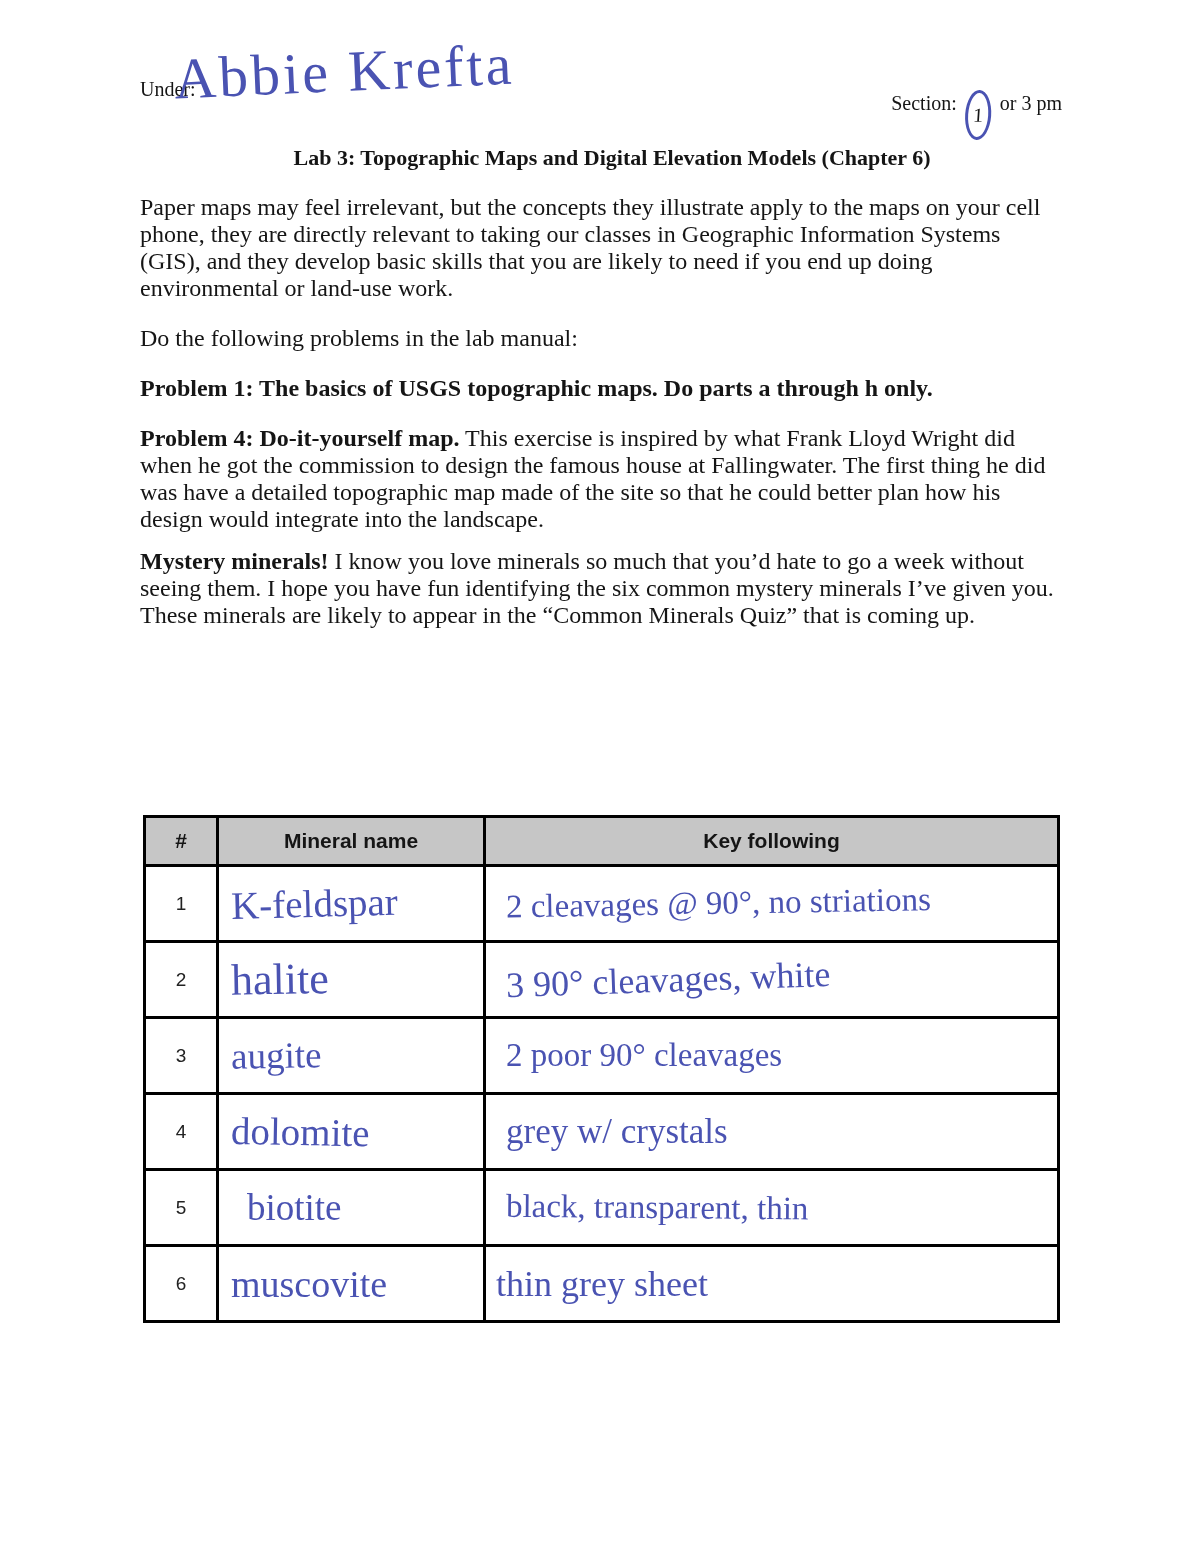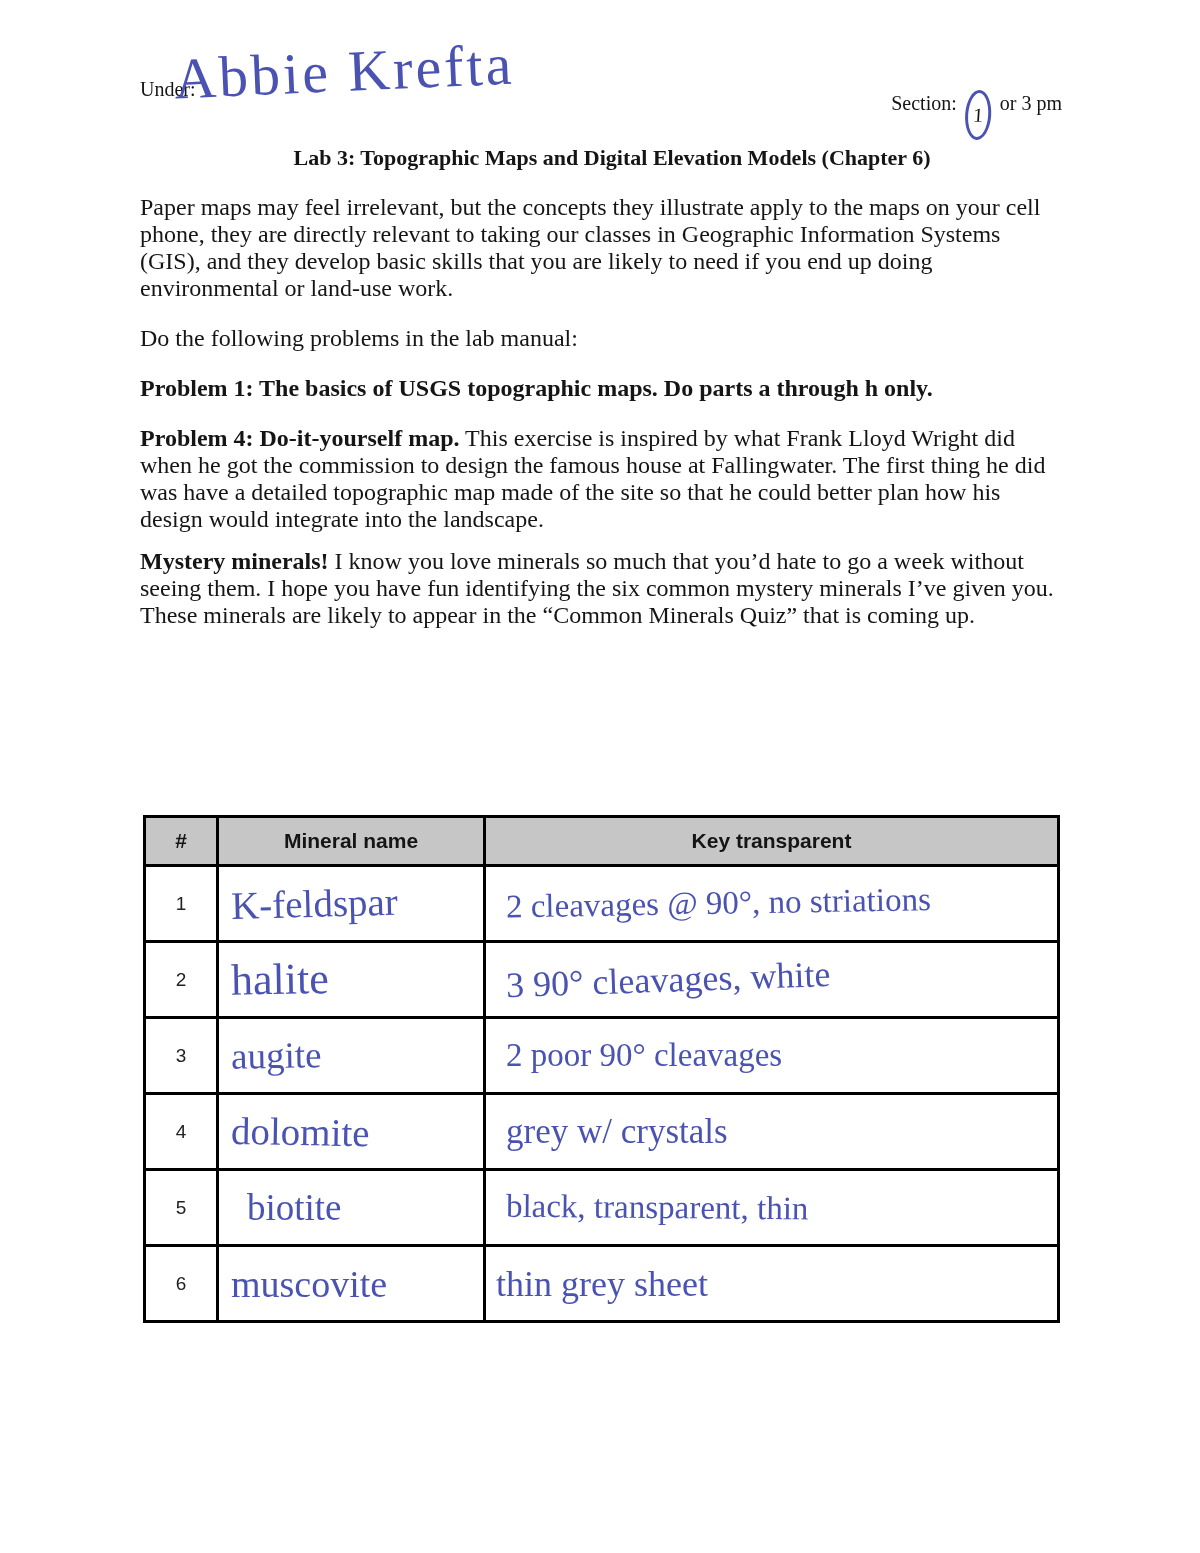--- a/index.html
+++ b/index.html
@@ -129,21 +129,21 @@
   <table class="minerals">
     <colgroup>
         <col class="c-num">
         <col class="c-mineral">
         <col class="c-props">
       </colgroup>
     <thead>
       <tr>
         <th>#</th>
         <th>Mineral name</th>
-        <th>Key transparent</th>
+        <th>Key following</th>
       </tr>
     </thead>
     <tbody>
       <tr class="r1">
         <td class="num">1</td>
         <td class="mineral"><span class="hand">K-feldspar</span></td>
         <td class="props"><span class="hand">2 cleavages @ 90°, no striations</span></td>
       </tr>
       <tr class="r2">
         <td class="num">2</td>

